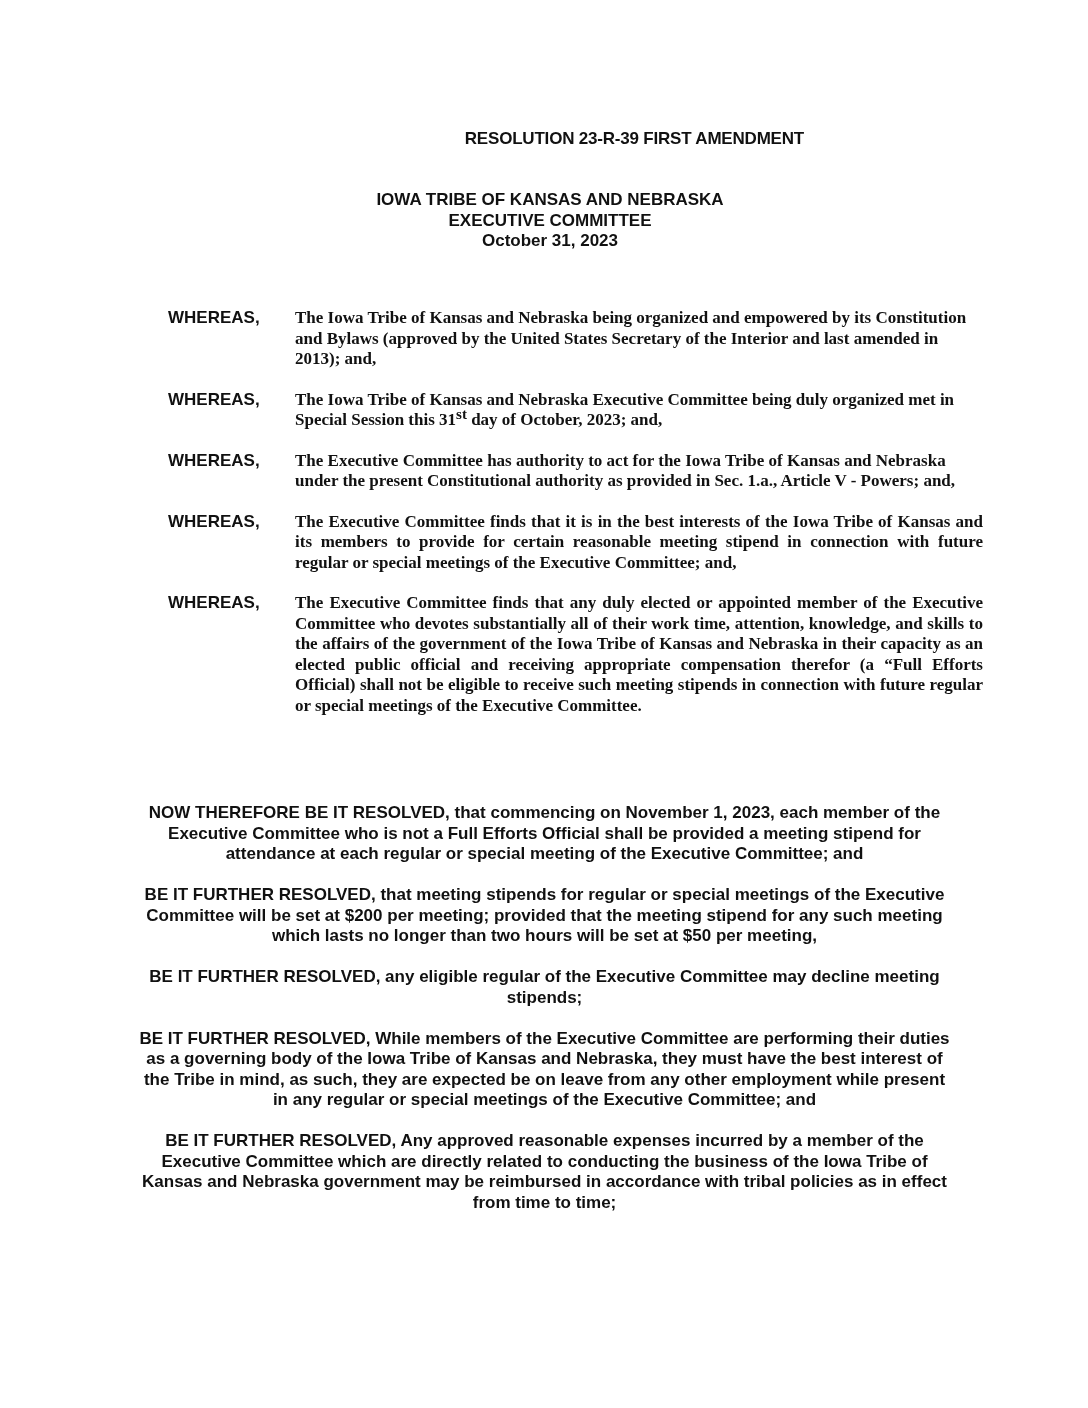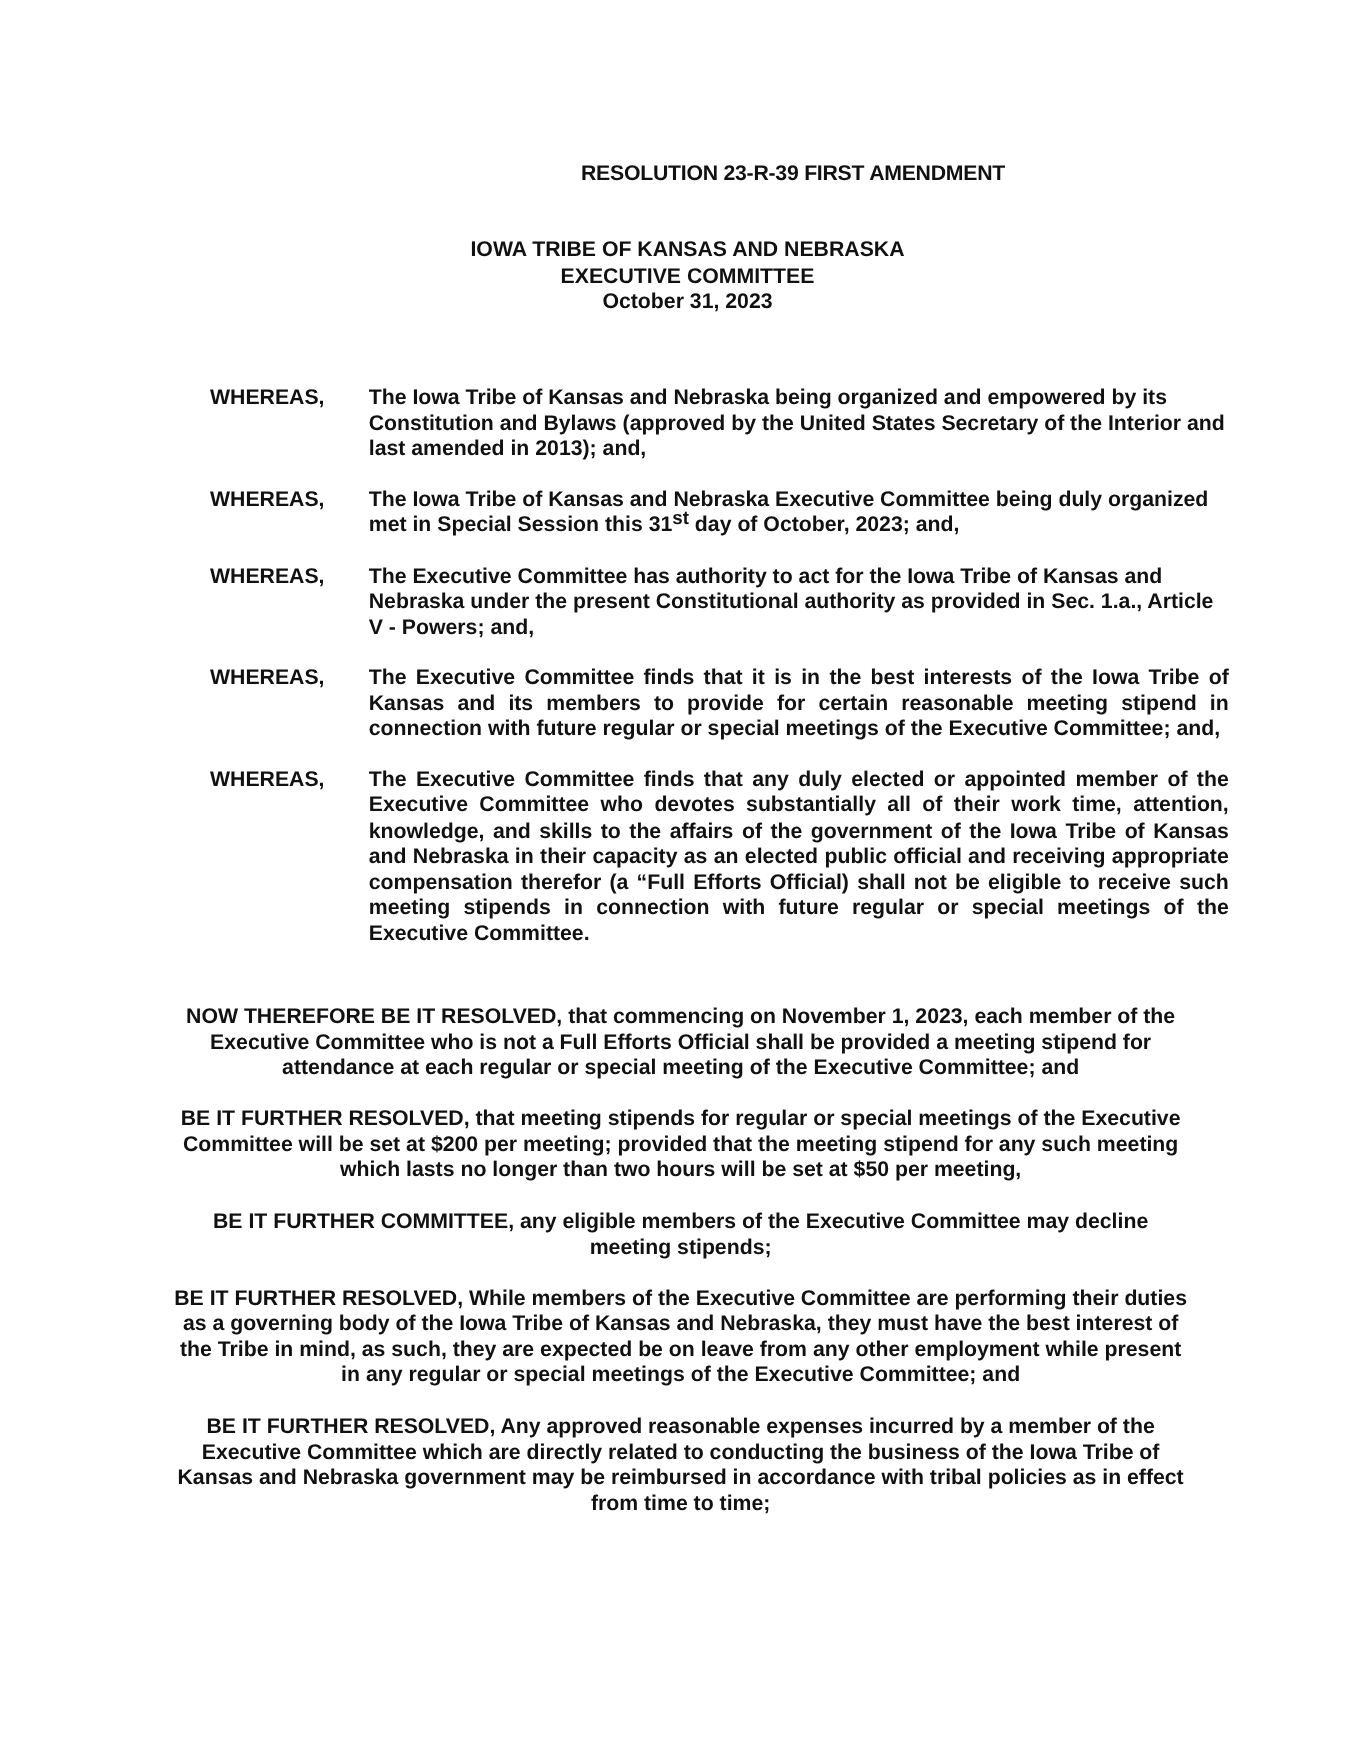--- a/index.html
+++ b/index.html
@@ -53,20 +53,21 @@
       display: flex;
       margin-bottom: 20px;
     }
     .whereas .label {
       width: 127px;
       flex: 0 0 127px;
     }
     .whereas .text {
       flex: 1 1 auto;
       text-align: justify;
+      font-family: Liberation Serif, serif;
     }
     .whereas.nojustify .text {
       text-align: left;
     }
     sup {
       font-size: 15px;
       line-height: 0;
       vertical-align: 6px;
     }
     .resolved-list {
@@ -112,18 +113,18 @@
     </div>
     <div class="whereas">
       <div class="label">WHEREAS,</div>
       <div class="text">The Executive Committee finds that any duly elected or appointed member of the Executive Committee who devotes substantially all of their work time, attention, knowledge, and skills to the affairs of the government of the Iowa Tribe of Kansas and Nebraska in their capacity as an elected public official and receiving appropriate compensation therefor (a “Full Efforts Official) shall not be eligible to receive such meeting stipends in connection with future regular or special meetings of the Executive Committee.</div>
     </div>
   </div>
 
   <div class="resolved-list">
     <div class="resolved">NOW THEREFORE BE IT RESOLVED, that commencing on November 1, 2023, each member of the Executive Committee who is not a Full Efforts Official shall be provided a meeting stipend for attendance at each regular or special meeting of the Executive Committee; and</div>
     <div class="resolved">BE IT FURTHER RESOLVED, that meeting stipends for regular or special meetings of the Executive Committee will be set at $200 per meeting; provided that the meeting stipend for any such meeting which lasts no longer than two hours will be set at $50 per meeting,</div>
-    <div class="resolved">BE IT FURTHER COMMITTEE, any eligible members of the Executive Committee may decline meeting stipends;</div>
+    <div class="resolved">BE IT FURTHER RESOLVED, any eligible regular of the Executive Committee may decline meeting stipends;</div>
     <div class="resolved">BE IT FURTHER RESOLVED, While members of the Executive Committee are performing their duties as a governing body of the Iowa Tribe of Kansas and Nebraska, they must have the best interest of the Tribe in mind, as such, they are expected be on leave from any other employment while present in any regular or special meetings of the Executive Committee; and</div>
     <div class="resolved">BE IT FURTHER RESOLVED, Any approved reasonable expenses incurred by a member of the Executive Committee which are directly related to conducting the business of the Iowa Tribe of Kansas and Nebraska government may be reimbursed in accordance with tribal policies as in effect from time to time;</div>
   </div>
 
 </div>
 
 </body></html>

